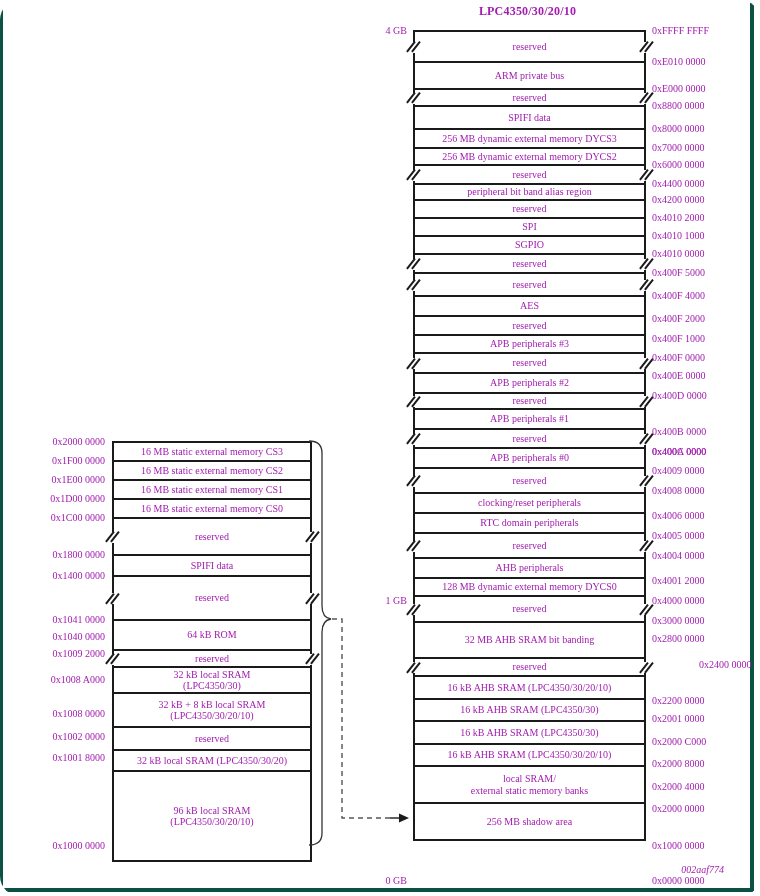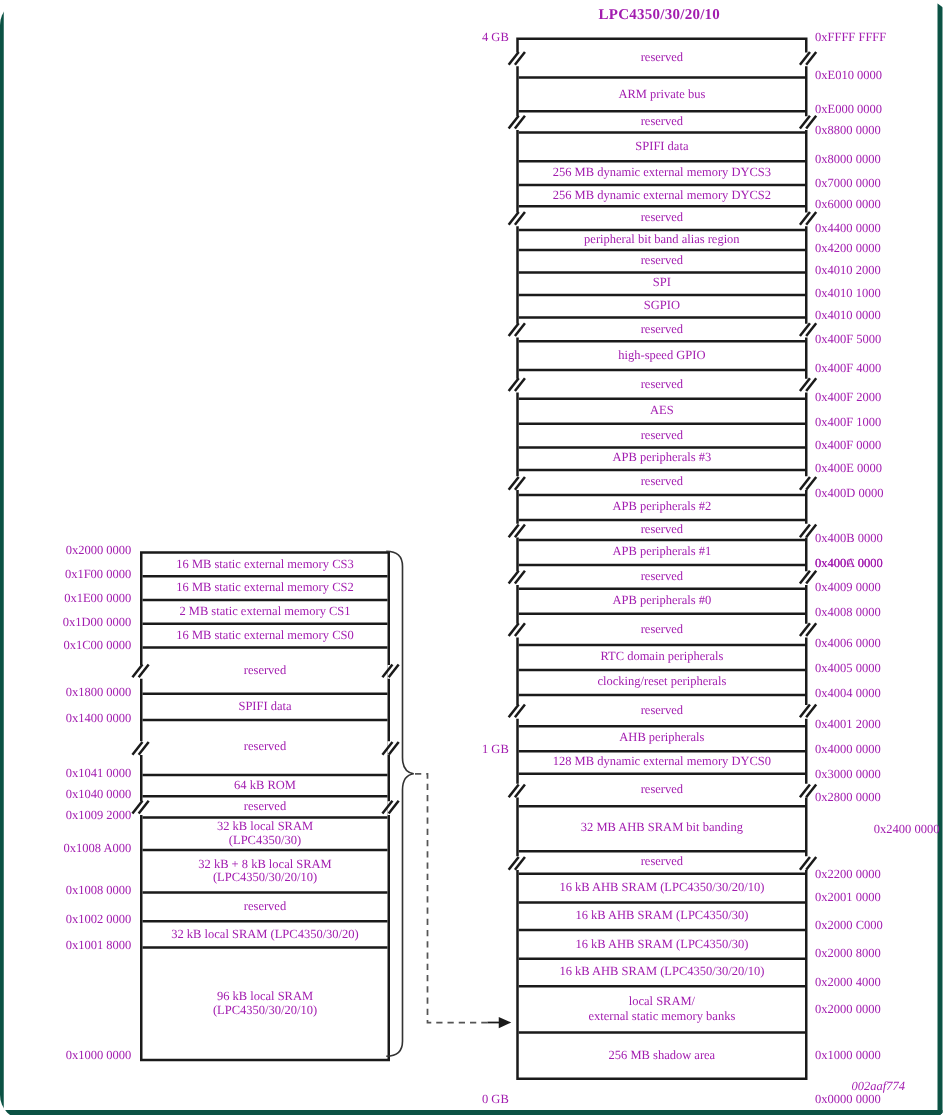--- a/index.html
+++ b/index.html
@@ -59,21 +59,21 @@
   <div class="diagram-title">LPC4350/30/20/10</div>
 
   <div class="memcol" id="left-box">
       <div class="mrow" style="height: 19px;">
         <span class="mlabel">16 MB static external memory CS3</span>
       </div>
       <div class="mrow" style="height: 19px;">
         <span class="mlabel">16 MB static external memory CS2</span>
       </div>
       <div class="mrow" style="height: 19px;">
-        <span class="mlabel">2 MB static external memory CS1</span>
+        <span class="mlabel">16 MB static external memory CS1</span>
       </div>
       <div class="mrow" style="height: 19px;">
         <span class="mlabel">16 MB static external memory CS0</span>
       </div>
       <div class="mrow" style="height: 37px;">
         <span class="mlabel">reserved</span>
         <span class="brk brk-l">
           <i></i>
           <i></i>
         </span>
@@ -89,21 +89,21 @@
         <span class="mlabel">reserved</span>
         <span class="brk brk-l">
           <i></i>
           <i></i>
         </span>
         <span class="brk brk-r">
           <i></i>
           <i></i>
         </span>
       </div>
-      <div class="mrow" style="height: 17px;">
+      <div class="mrow" style="height: 30px;">
         <span class="mlabel">64 kB ROM</span>
       </div>
       <div class="mrow" style="height: 17px;">
         <span class="mlabel">reserved</span>
         <span class="brk brk-l">
           <i></i>
           <i></i>
         </span>
         <span class="brk brk-r">
           <i></i>
@@ -192,23 +192,20 @@
         <span class="brk brk-l">
           <i></i>
           <i></i>
         </span>
         <span class="brk brk-r">
           <i></i>
           <i></i>
         </span>
       </div>
       <div class="mrow" style="height: 23px;">
-        <span class="mlabel">high-speed GPIO</span>
-      </div>
-      <div class="mrow" style="height: 23px;">
         <span class="mlabel">reserved</span>
         <span class="brk brk-l">
           <i></i>
           <i></i>
         </span>
         <span class="brk brk-r">
           <i></i>
           <i></i>
         </span>
       </div>
@@ -268,24 +265,24 @@
         <span class="brk brk-l">
           <i></i>
           <i></i>
         </span>
         <span class="brk brk-r">
           <i></i>
           <i></i>
         </span>
       </div>
       <div class="mrow" style="height: 20px;">
+        <span class="mlabel">clocking/reset peripherals</span>
+      </div>
+      <div class="mrow" style="height: 20px;">
         <span class="mlabel">RTC domain peripherals</span>
-      </div>
-      <div class="mrow" style="height: 20px;">
-        <span class="mlabel">clocking/reset peripherals</span>
       </div>
       <div class="mrow" style="height: 25px;">
         <span class="mlabel">reserved</span>
         <span class="brk brk-l">
           <i></i>
           <i></i>
         </span>
         <span class="brk brk-r">
           <i></i>
           <i></i>

